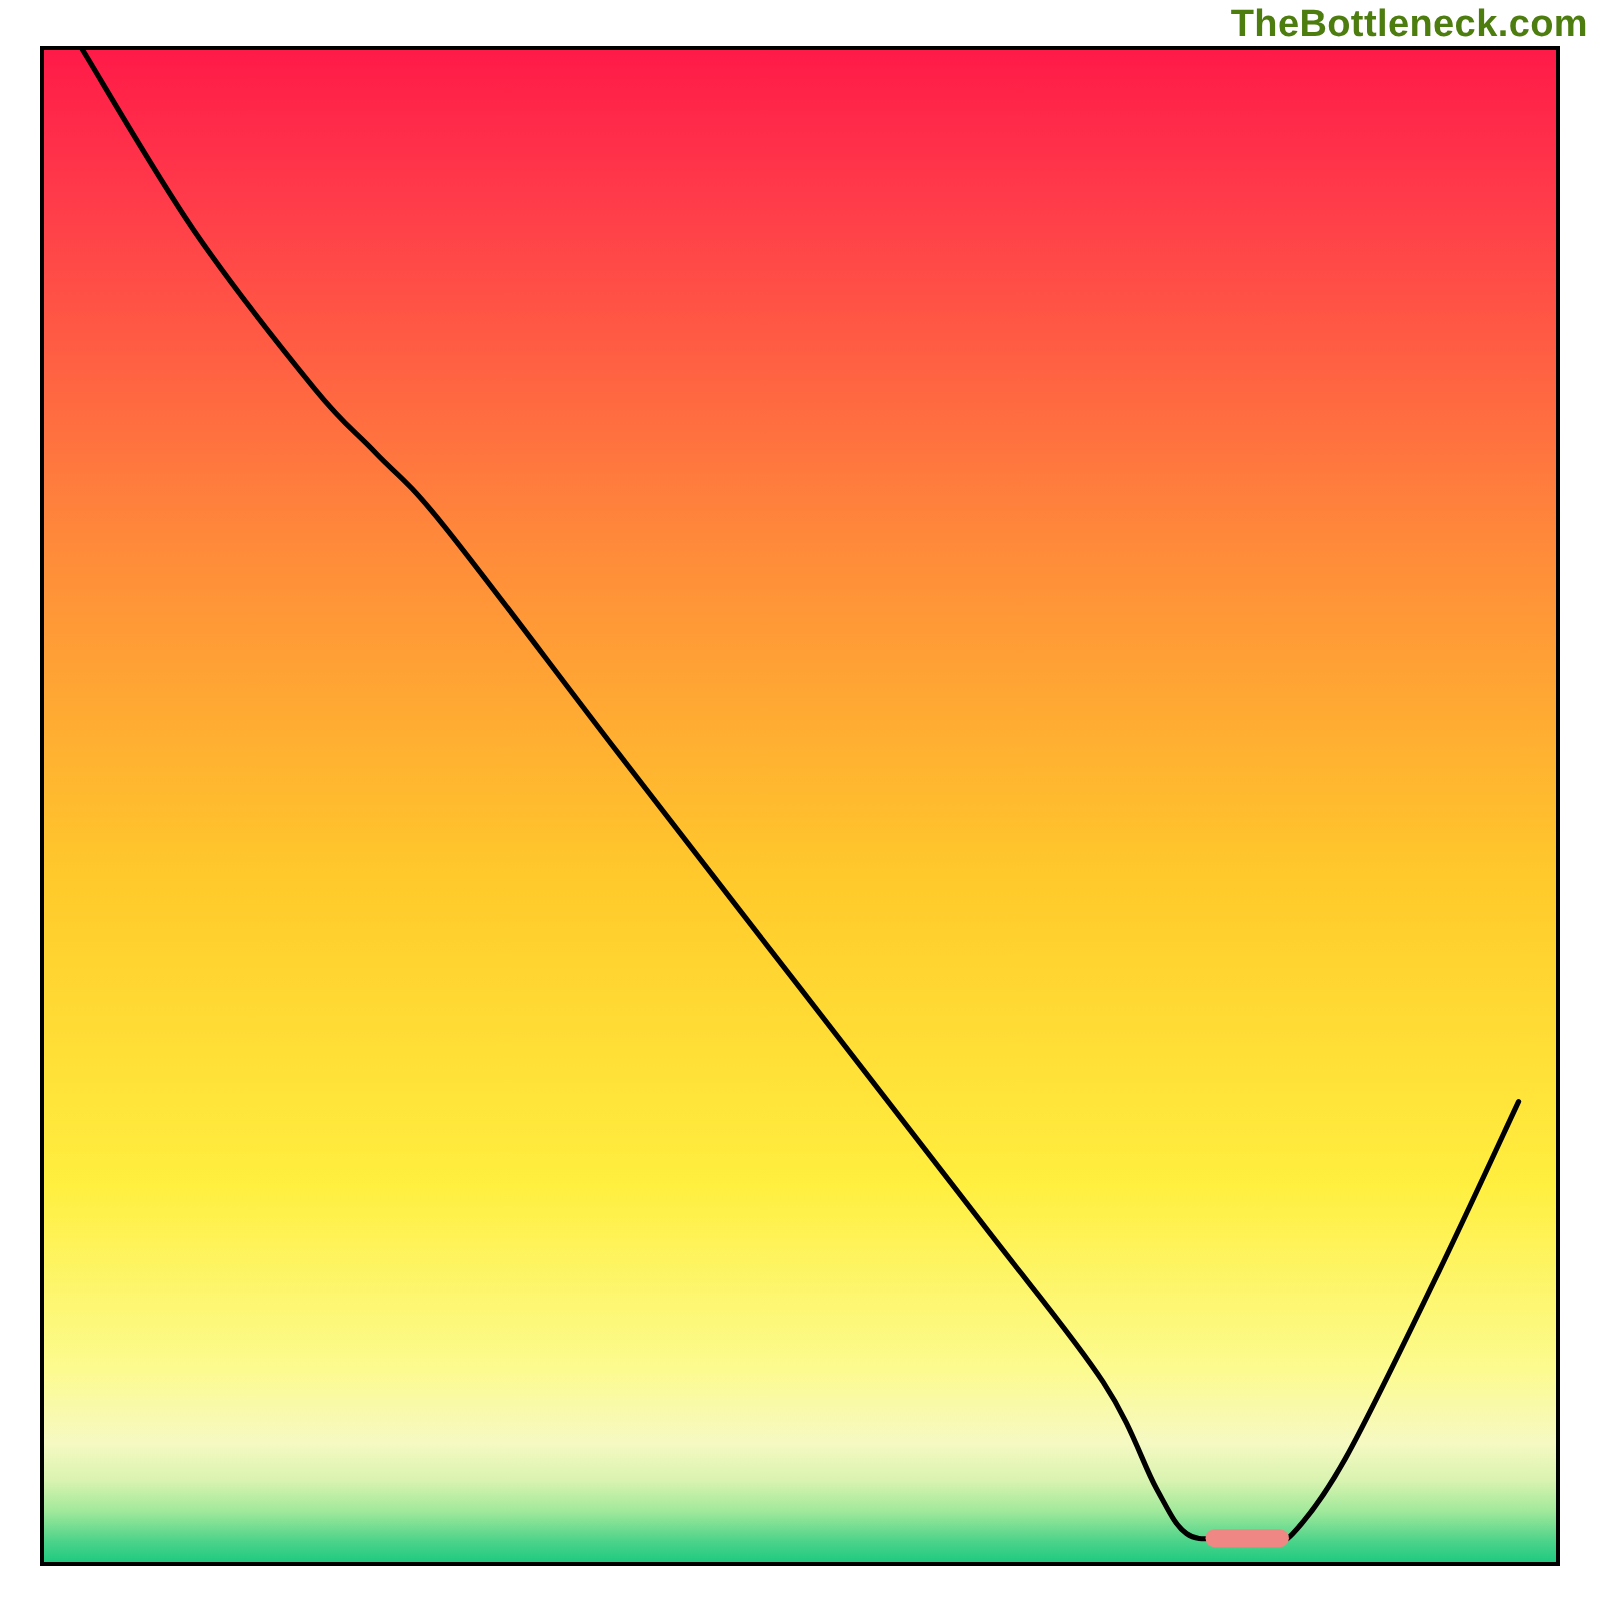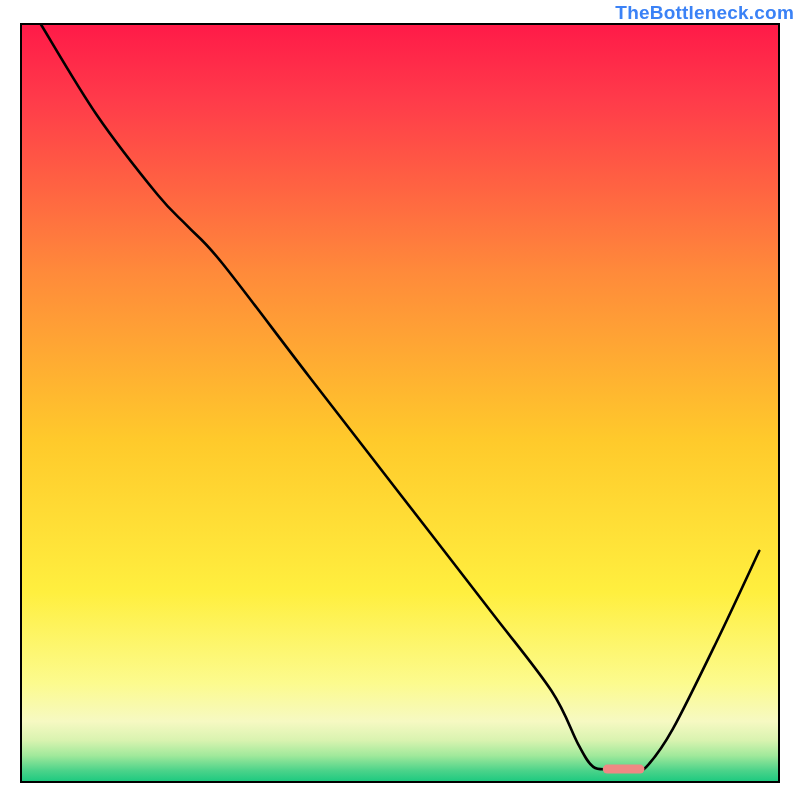--- a/index.html
+++ b/index.html
@@ -10,21 +10,21 @@
     background: #ffffff;
     overflow: hidden;
     font-family: Arial, Helvetica, sans-serif;
   }
   .attribution {
     position: absolute;
     top: 2px;
     right: 6px;
     font-size: 19px;
     font-weight: 600;
-    color: #3b82f6;
+    color: #4d7c0f;
     letter-spacing: 0.2px;
   }
   svg {
     display: block;
   }
 </style>
 </head>
 <body>
 
 <div class="attribution">TheBottleneck.com</div>

